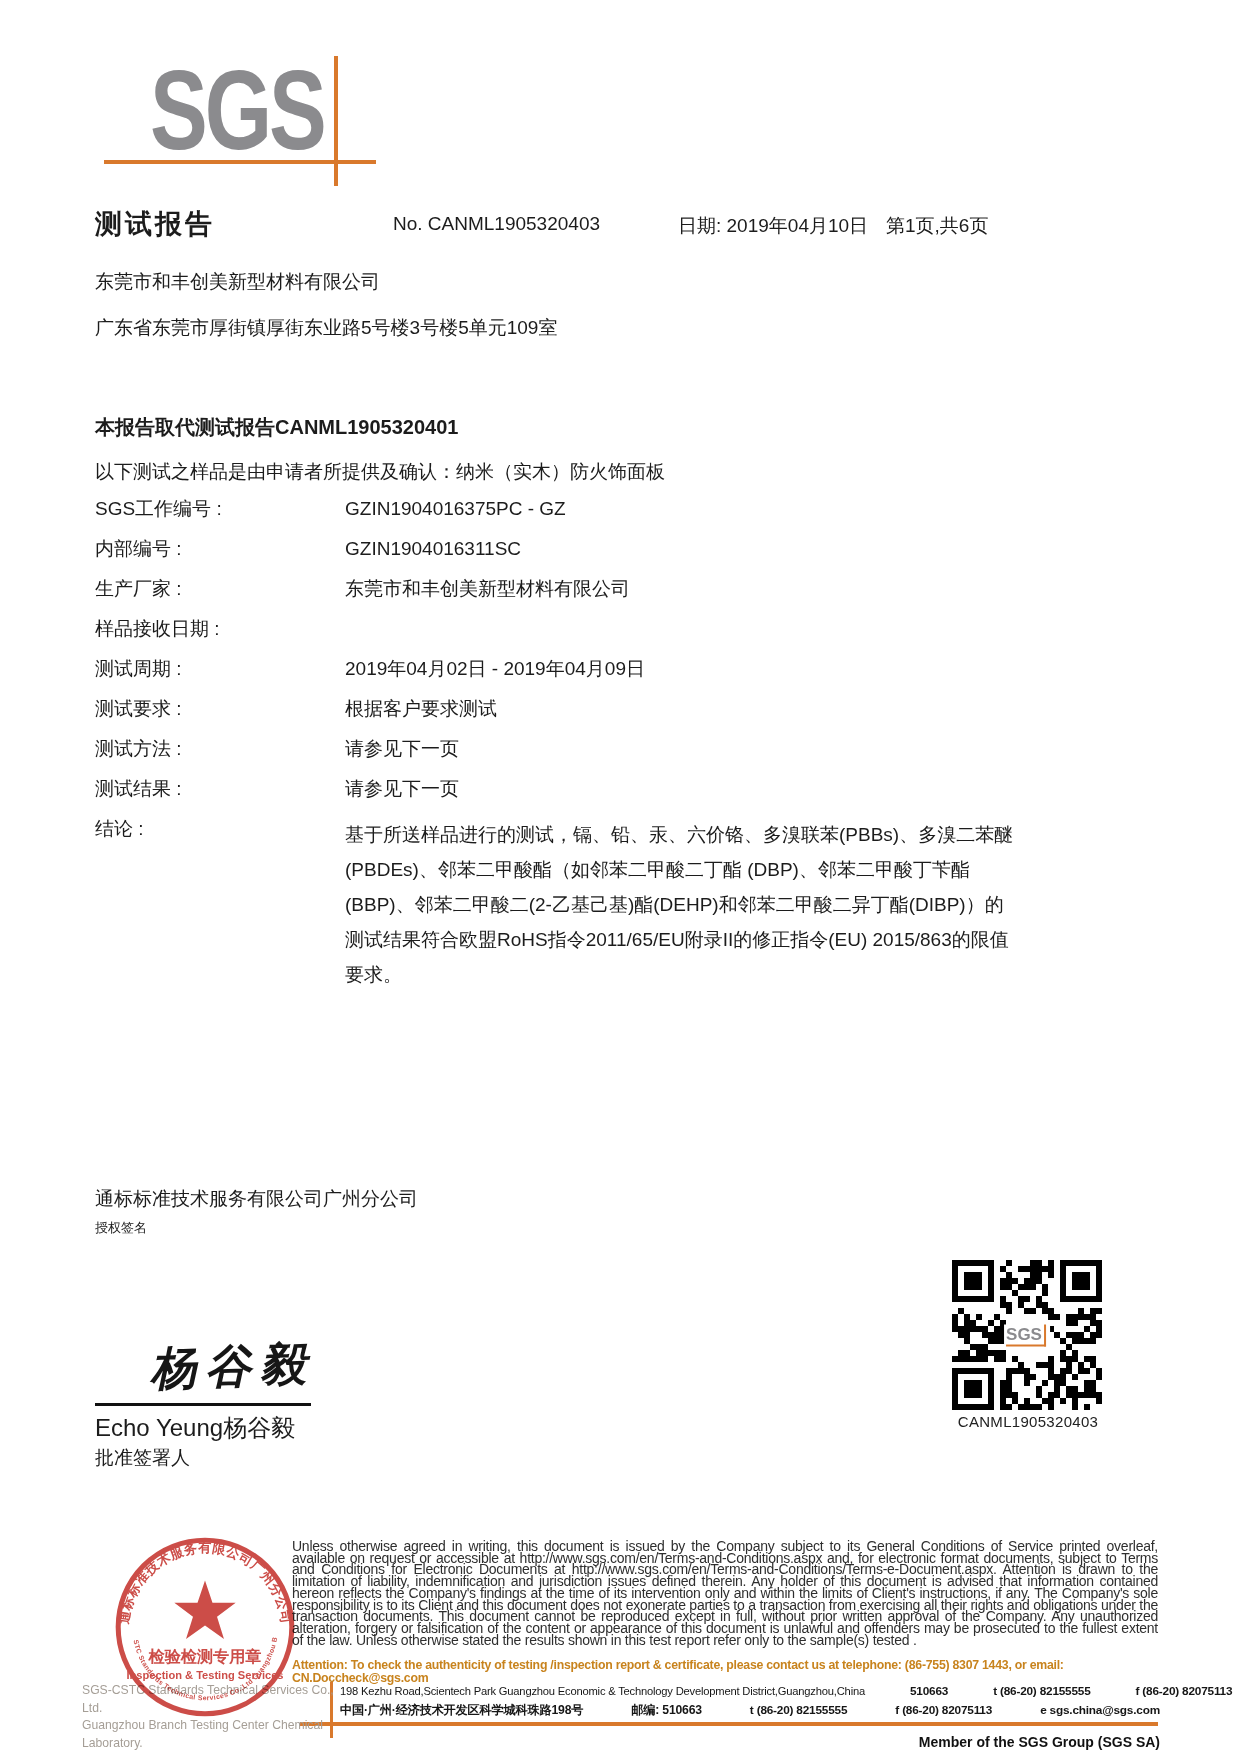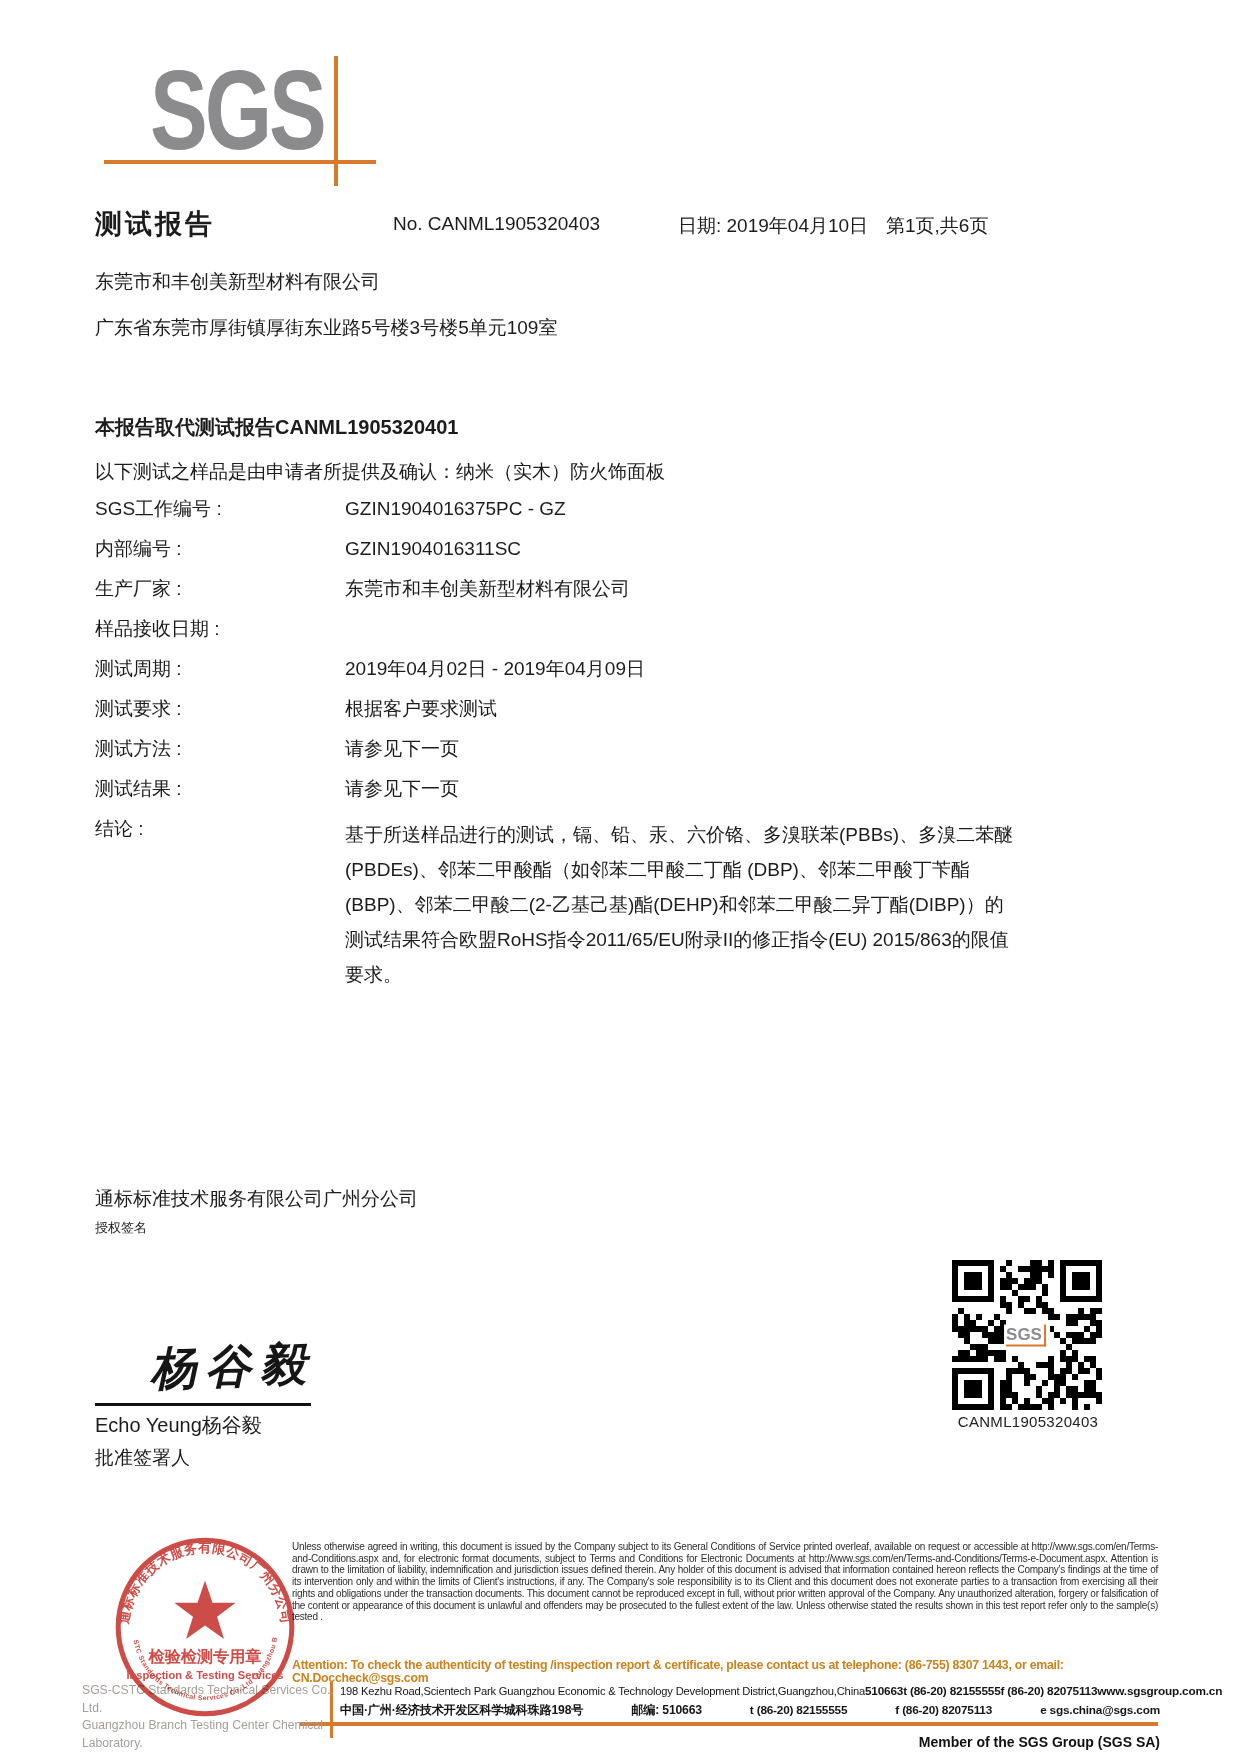--- a/index.html
+++ b/index.html
@@ -40,21 +40,21 @@
   .fvalue.conclusion { max-width:675px; line-height:35px; }
 
   
   .signer-company { left:95px; top:1186px; font-size:19px; }
   .signer-auth    { left:95px; top:1219px; font-size:13px; }
   .sig-script {
     left:150px; top:1336px; font-size:46px; font-weight:600; font-style:italic;
     letter-spacing:9px; transform:rotate(-2deg); color:#161616;
   }
   .sig-line { left:95px; top:1403px; width:216px; height:3px; background:#111; }
-  .sig-name { left:95px; top:1412px; font-size:20px; }
+  .sig-name { left:95px; top:1412px; font-size:24px; }
   .sig-role { left:95px; top:1445px; font-size:19px; }
 
   
   .qr-box { left:952px; top:1260px; width:150px; height:150px; }
   .qr-box svg { display:block; width:150px; height:150px; background:#fff; }
   .qr-center {
     position:absolute; left:50%; top:50%; transform:translate(-50%,-50%);
     background:#fff; padding:0 4px 1px 2px;
   }
   .qr-center span{
@@ -66,34 +66,34 @@
   
   .stamp { left:98px; top:1520px; width:214px; height:214px; opacity:.88; mix-blend-mode:multiply; z-index:5; }
   .st-cn-arc   { font-size:13px; font-weight:700; fill:#c5342e; letter-spacing:.5px; }
   .st-en-arc   { font-size:6.8px; font-weight:700; fill:#c5342e; letter-spacing:.4px; }
   .st-line1 { font-size:16px; font-weight:700; fill:#c5342e; }
   .st-line2 { font-size:11px; font-weight:700; fill:#c5342e; }
 
   
   .foot-company { left:82px; top:1682px; width:265px; font-size:12.2px; line-height:17.5px; color:#a59e96; z-index:1; }
   .legal {
-    left:292px; top:1541px; width:866px; font-size:10px; line-height:11.7px;
+    left:292px; top:1541px; width:866px; font-size:14px; line-height:11.7px;
     letter-spacing:-.25px; color:#2e2e2e; text-align:justify;
   }
   .attention {
     left:292px; top:1659px; width:866px; font-size:12.3px; line-height:12.6px;
     letter-spacing:-.25px; color:#c8831d; font-weight:700;
   }
   .addr-divider { left:330px; top:1682px; width:3px; height:56px; background:#d9792c; }
   .addresses { left:340px; top:1684px; width:820px; font-size:11.2px; letter-spacing:-.2px; color:#161616; }
   .addr-row { display:flex; justify-content:space-between; align-items:baseline; white-space:nowrap; }
   .addr-row + .addr-row { margin-top:4px; }
   .addr-main { font-weight:400; }
   .addr-row.cn .addr-main, .addr-row.cn .addr-postal { font-weight:700; font-size:12.2px; }
-  .addr-postal,.addr-tel,.addr-fax,.addr-web { font-weight:600; font-size:11.8px; }
+  .addr-postal,.addr-tel,.addr-fax,.addr-web { font-weight:600; font-size:11.8px;margin-left:45px; }
   .foot-orange-line { left:300px; top:1722px; width:858px; height:3.5px; background:#d9792c; }
   .member { right:81px; top:1734px; font-size:14px; font-weight:600; color:#111; }
 </style>
 </head>
 <body>
 
 <div class="page">
 
   <div class="abs logo-text">SGS</div>
   <div class="abs logo-hline"></div>

